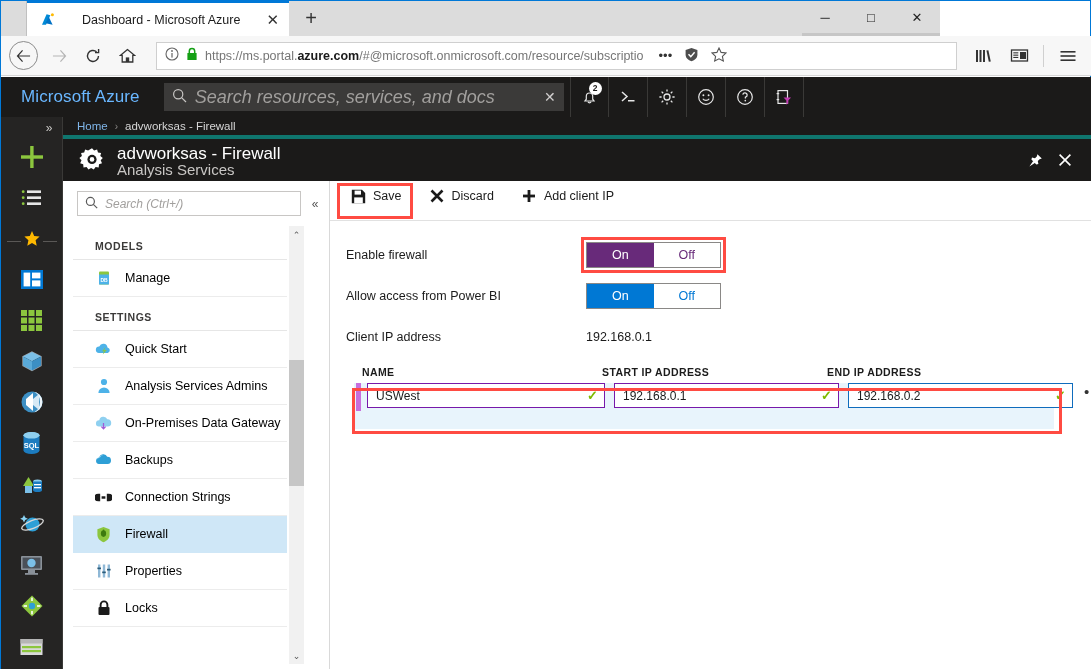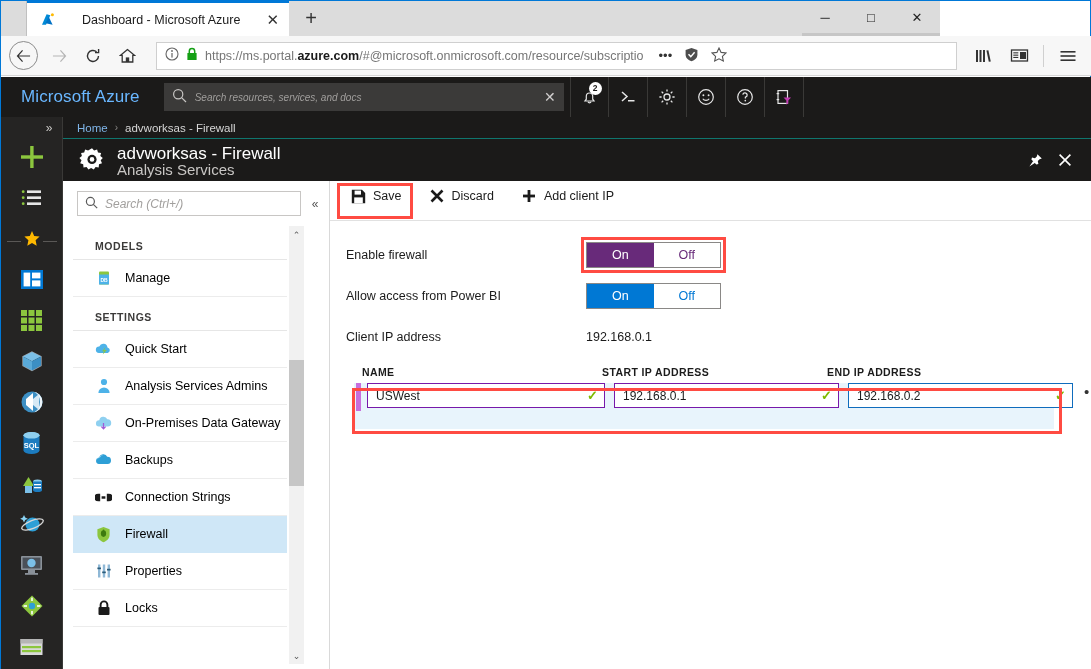--- a/index.html
+++ b/index.html
@@ -60,21 +60,21 @@
     position:absolute; left:0; top:76px; width:1091px; height:40px;
     background:#1b1a19; display:flex; align-items:center;
   }
   .az-brand { color:#6ab7ff; font-size:17px; padding:0 18px 0 20px; white-space:nowrap; letter-spacing:.1px;}
   .az-search {
     width:400px; height:28px; background:#3b3a39; display:flex; align-items:center;
     padding:0 8px; gap:8px; margin-left:6px;
   }
   .az-search input {
     flex:1; background:transparent; border:none; outline:none;
-    color:#c8c6c4; font-size:10px; font-style:italic; font-family:"Liberation Sans", sans-serif;
+    color:#c8c6c4; font-size:18px; font-style:italic; font-family:"Liberation Sans", sans-serif;
   }
   .az-search input::placeholder { color:#a19f9d; font-style:italic; }
   .az-search .x { color:#d0cece; font-size:14px; }
   .az-icons { display:flex; align-items:center; height:40px; margin-left:6px; }
   .az-ic {
     width:39px; height:40px; display:flex; align-items:center; justify-content:center;
     color:#e6e6e6; position:relative; border-right:1px solid #3a3937;
   }
   .az-ic:first-child { border-left:1px solid #3a3937; }
   .badge {
@@ -96,21 +96,21 @@
   .rail-sep:before, .rail-sep:after {
     content:""; position:absolute; top:50%; width:14px; height:1px; background:#5a5856;
   }
   .rail-sep:before { left:-2px; } .rail-sep:after { right:-2px; }
 
   
   .blade-breadcrumb {
     position:absolute; left:62px; top:116px; width:1029px; height:22px;
     background:#1b1a19; color:#9cc9f0; font-size:11.5px;
     display:flex; align-items:center; padding-left:14px; gap:7px;
-    border-bottom:1px solid #0f766e;
+    border-bottom:4px solid #0f766e;
   }
   .bc-link { color:#7fb5e8; }
   .bc-sep { color:#8a8886; font-size:10px; }
   .bc-cur { color:#d6d6d6; }
 
   .blade-header {
     position:absolute; left:62px; top:138px; width:1029px; height:42px;
     background:#1b1a19; display:flex; align-items:center; padding-left:14px;
   }
   .bh-icon { width:30px; height:30px; display:flex; align-items:center; justify-content:center; margin-right:10px; }

